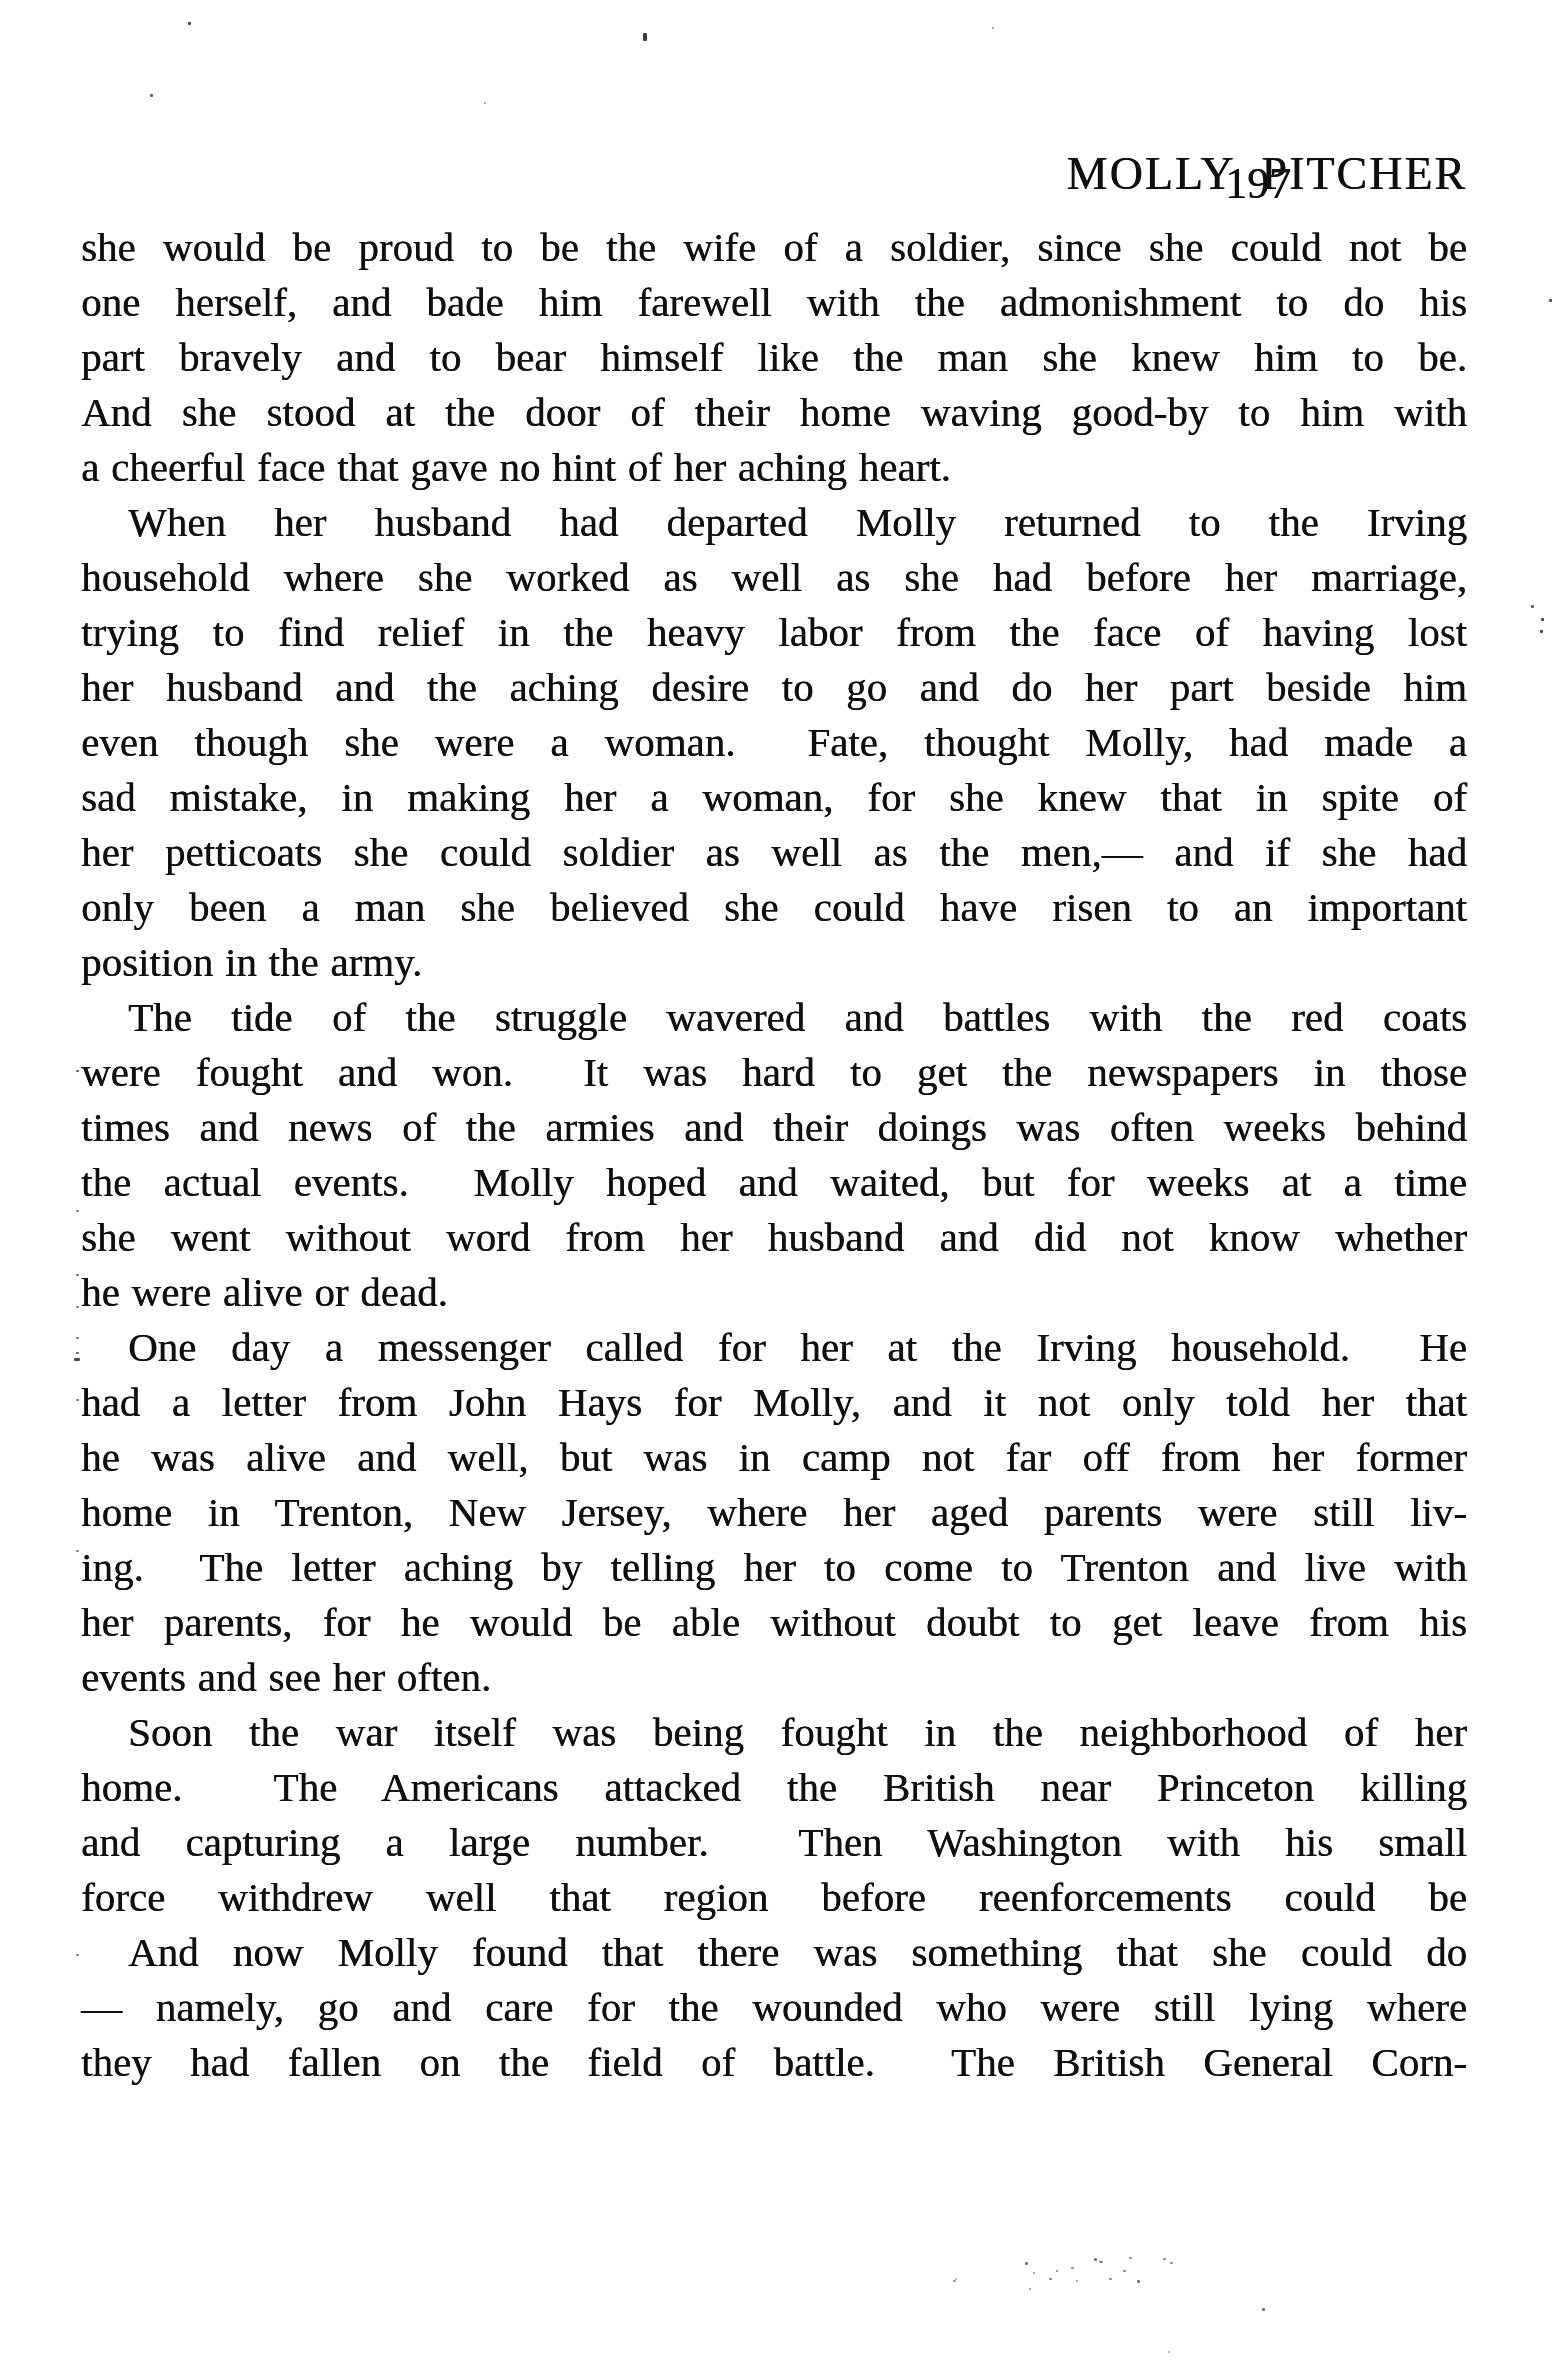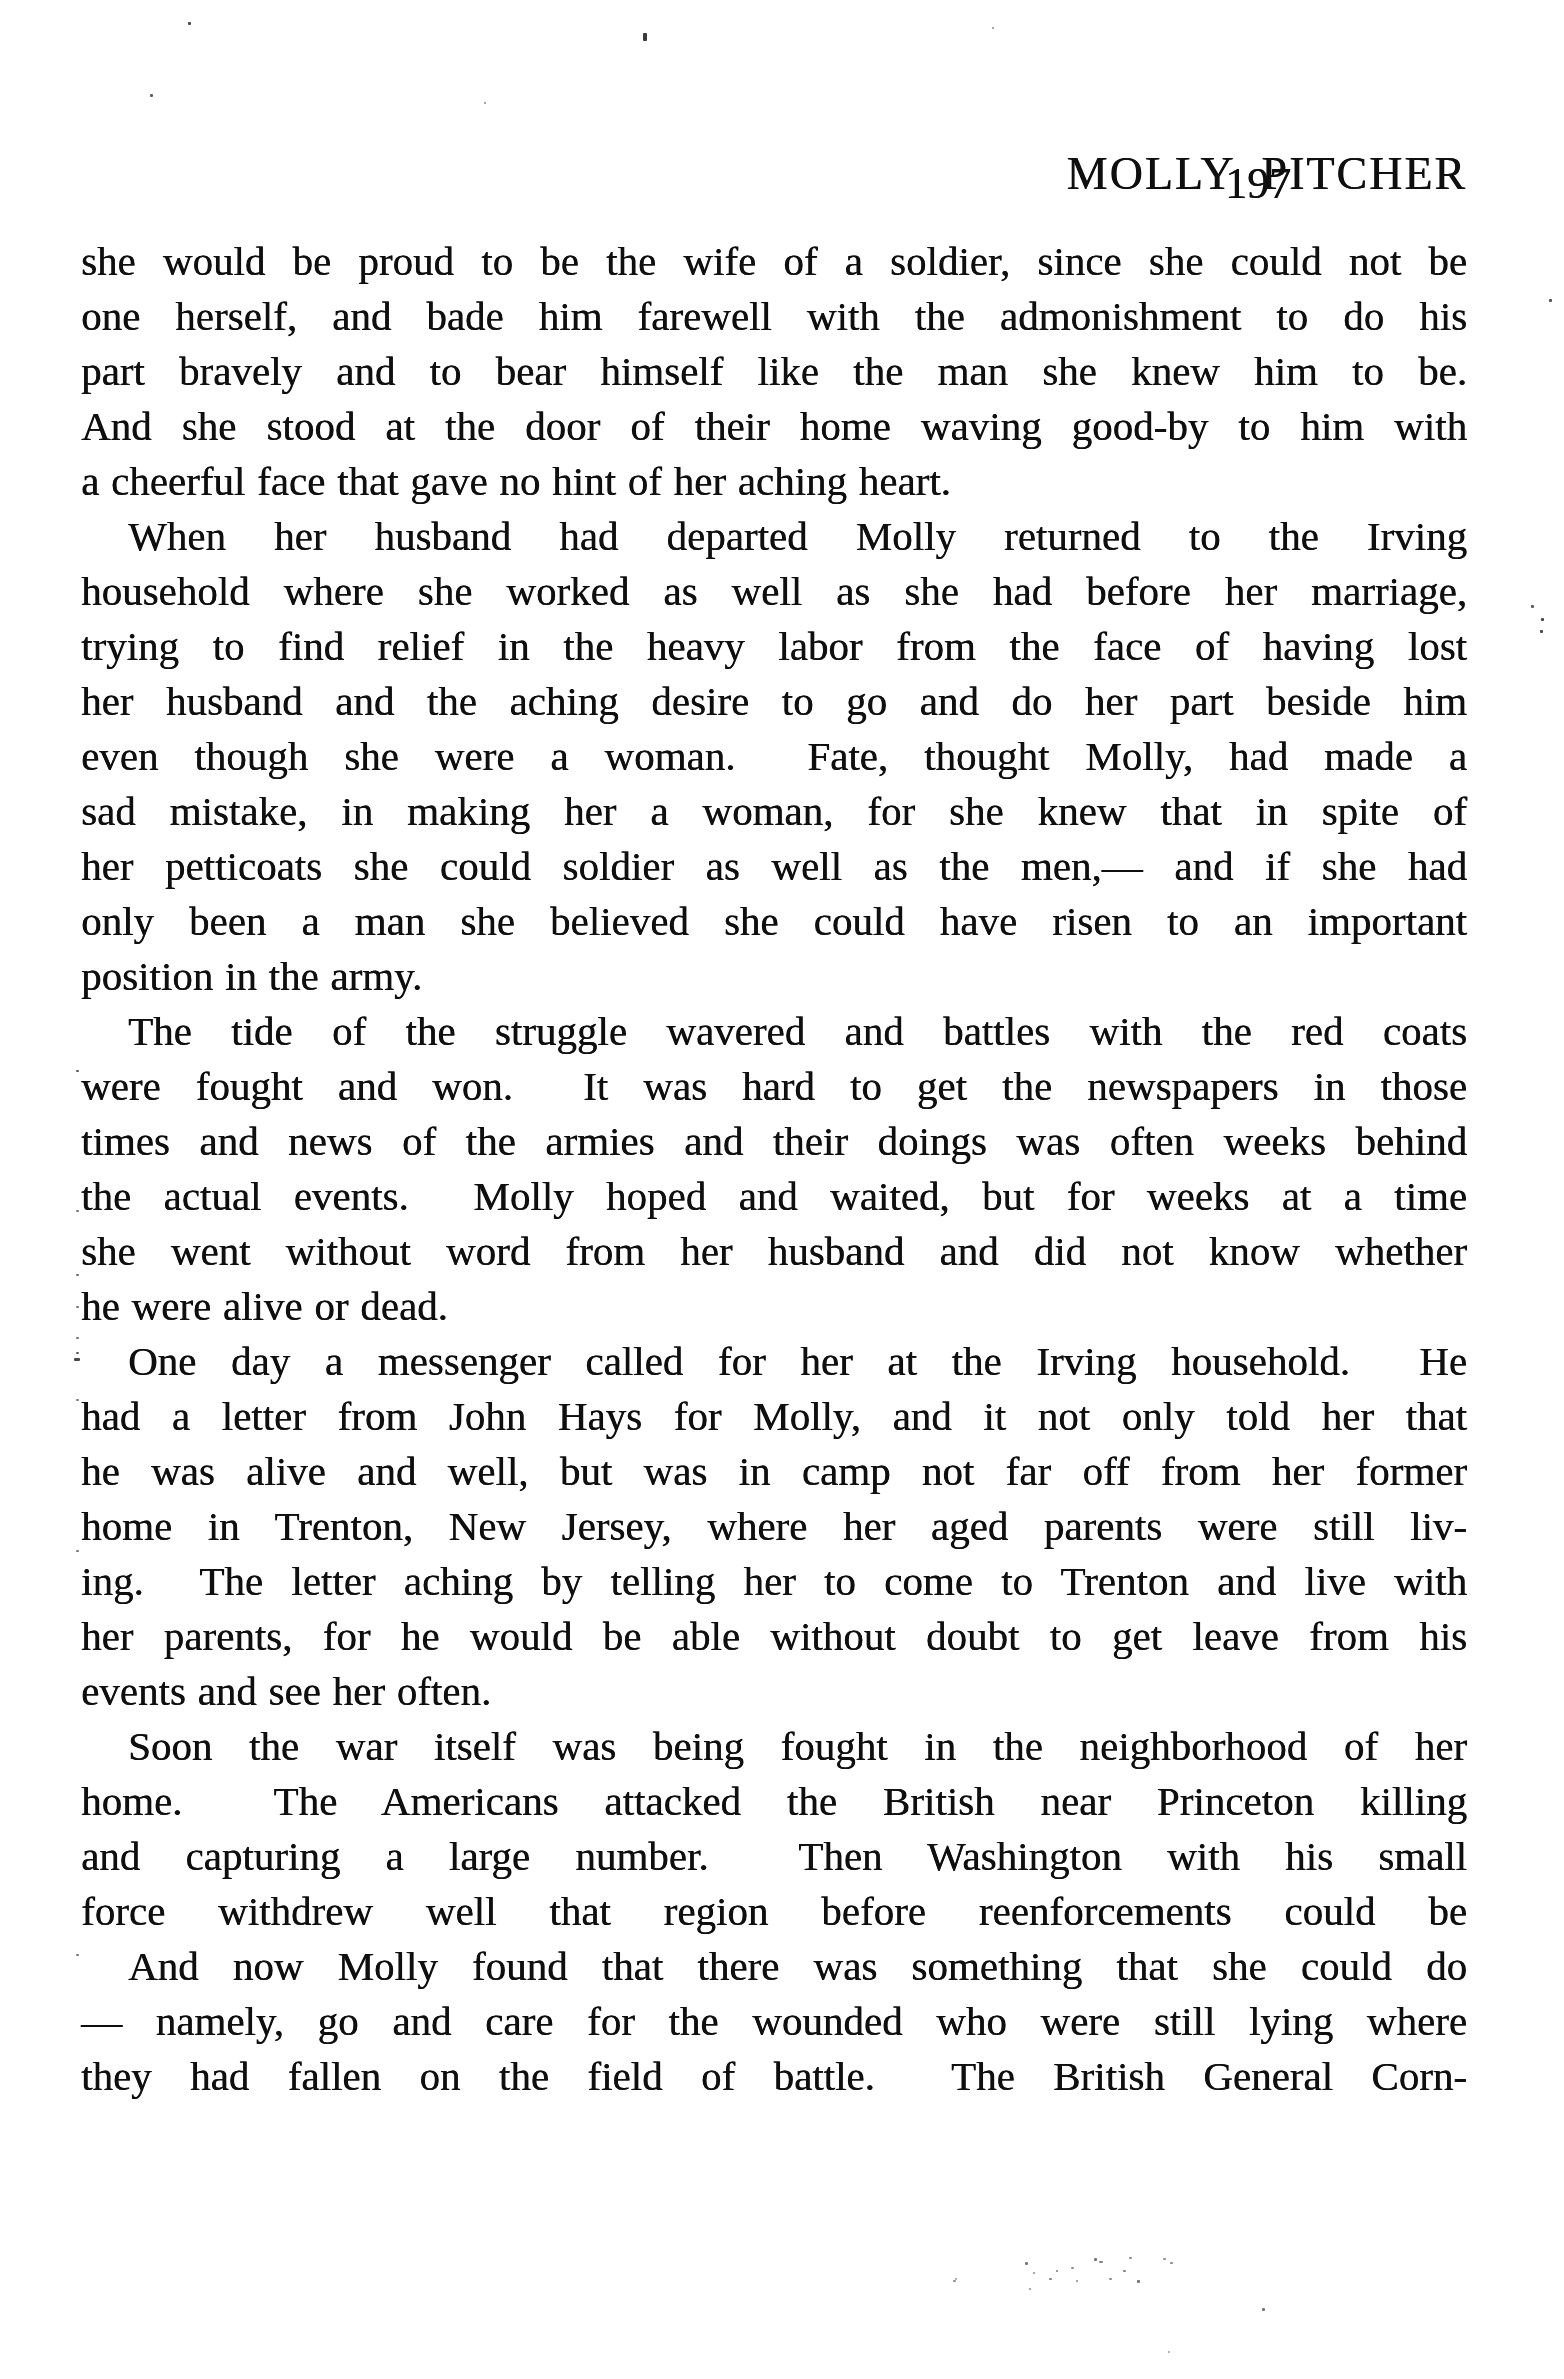--- a/index.html
+++ b/index.html
@@ -37,21 +37,21 @@
     left: 1071px;
     width: 374px;
     text-align: center;
     font-size: 44px;
     line-height: 48px;
     text-shadow: 0.4px 0 0 #0f0f0f;
   }
   
   .body-text {
     position: absolute;
-    top: 234px;
+    top: 220px;
     left: 81px;
     width: 1386px;
   }
   .line {
     white-space: pre-wrap;
     text-align: justify;
     text-align-last: justify;
     height: 55px;
     line-height: 55px;
     font-size: 41px;

